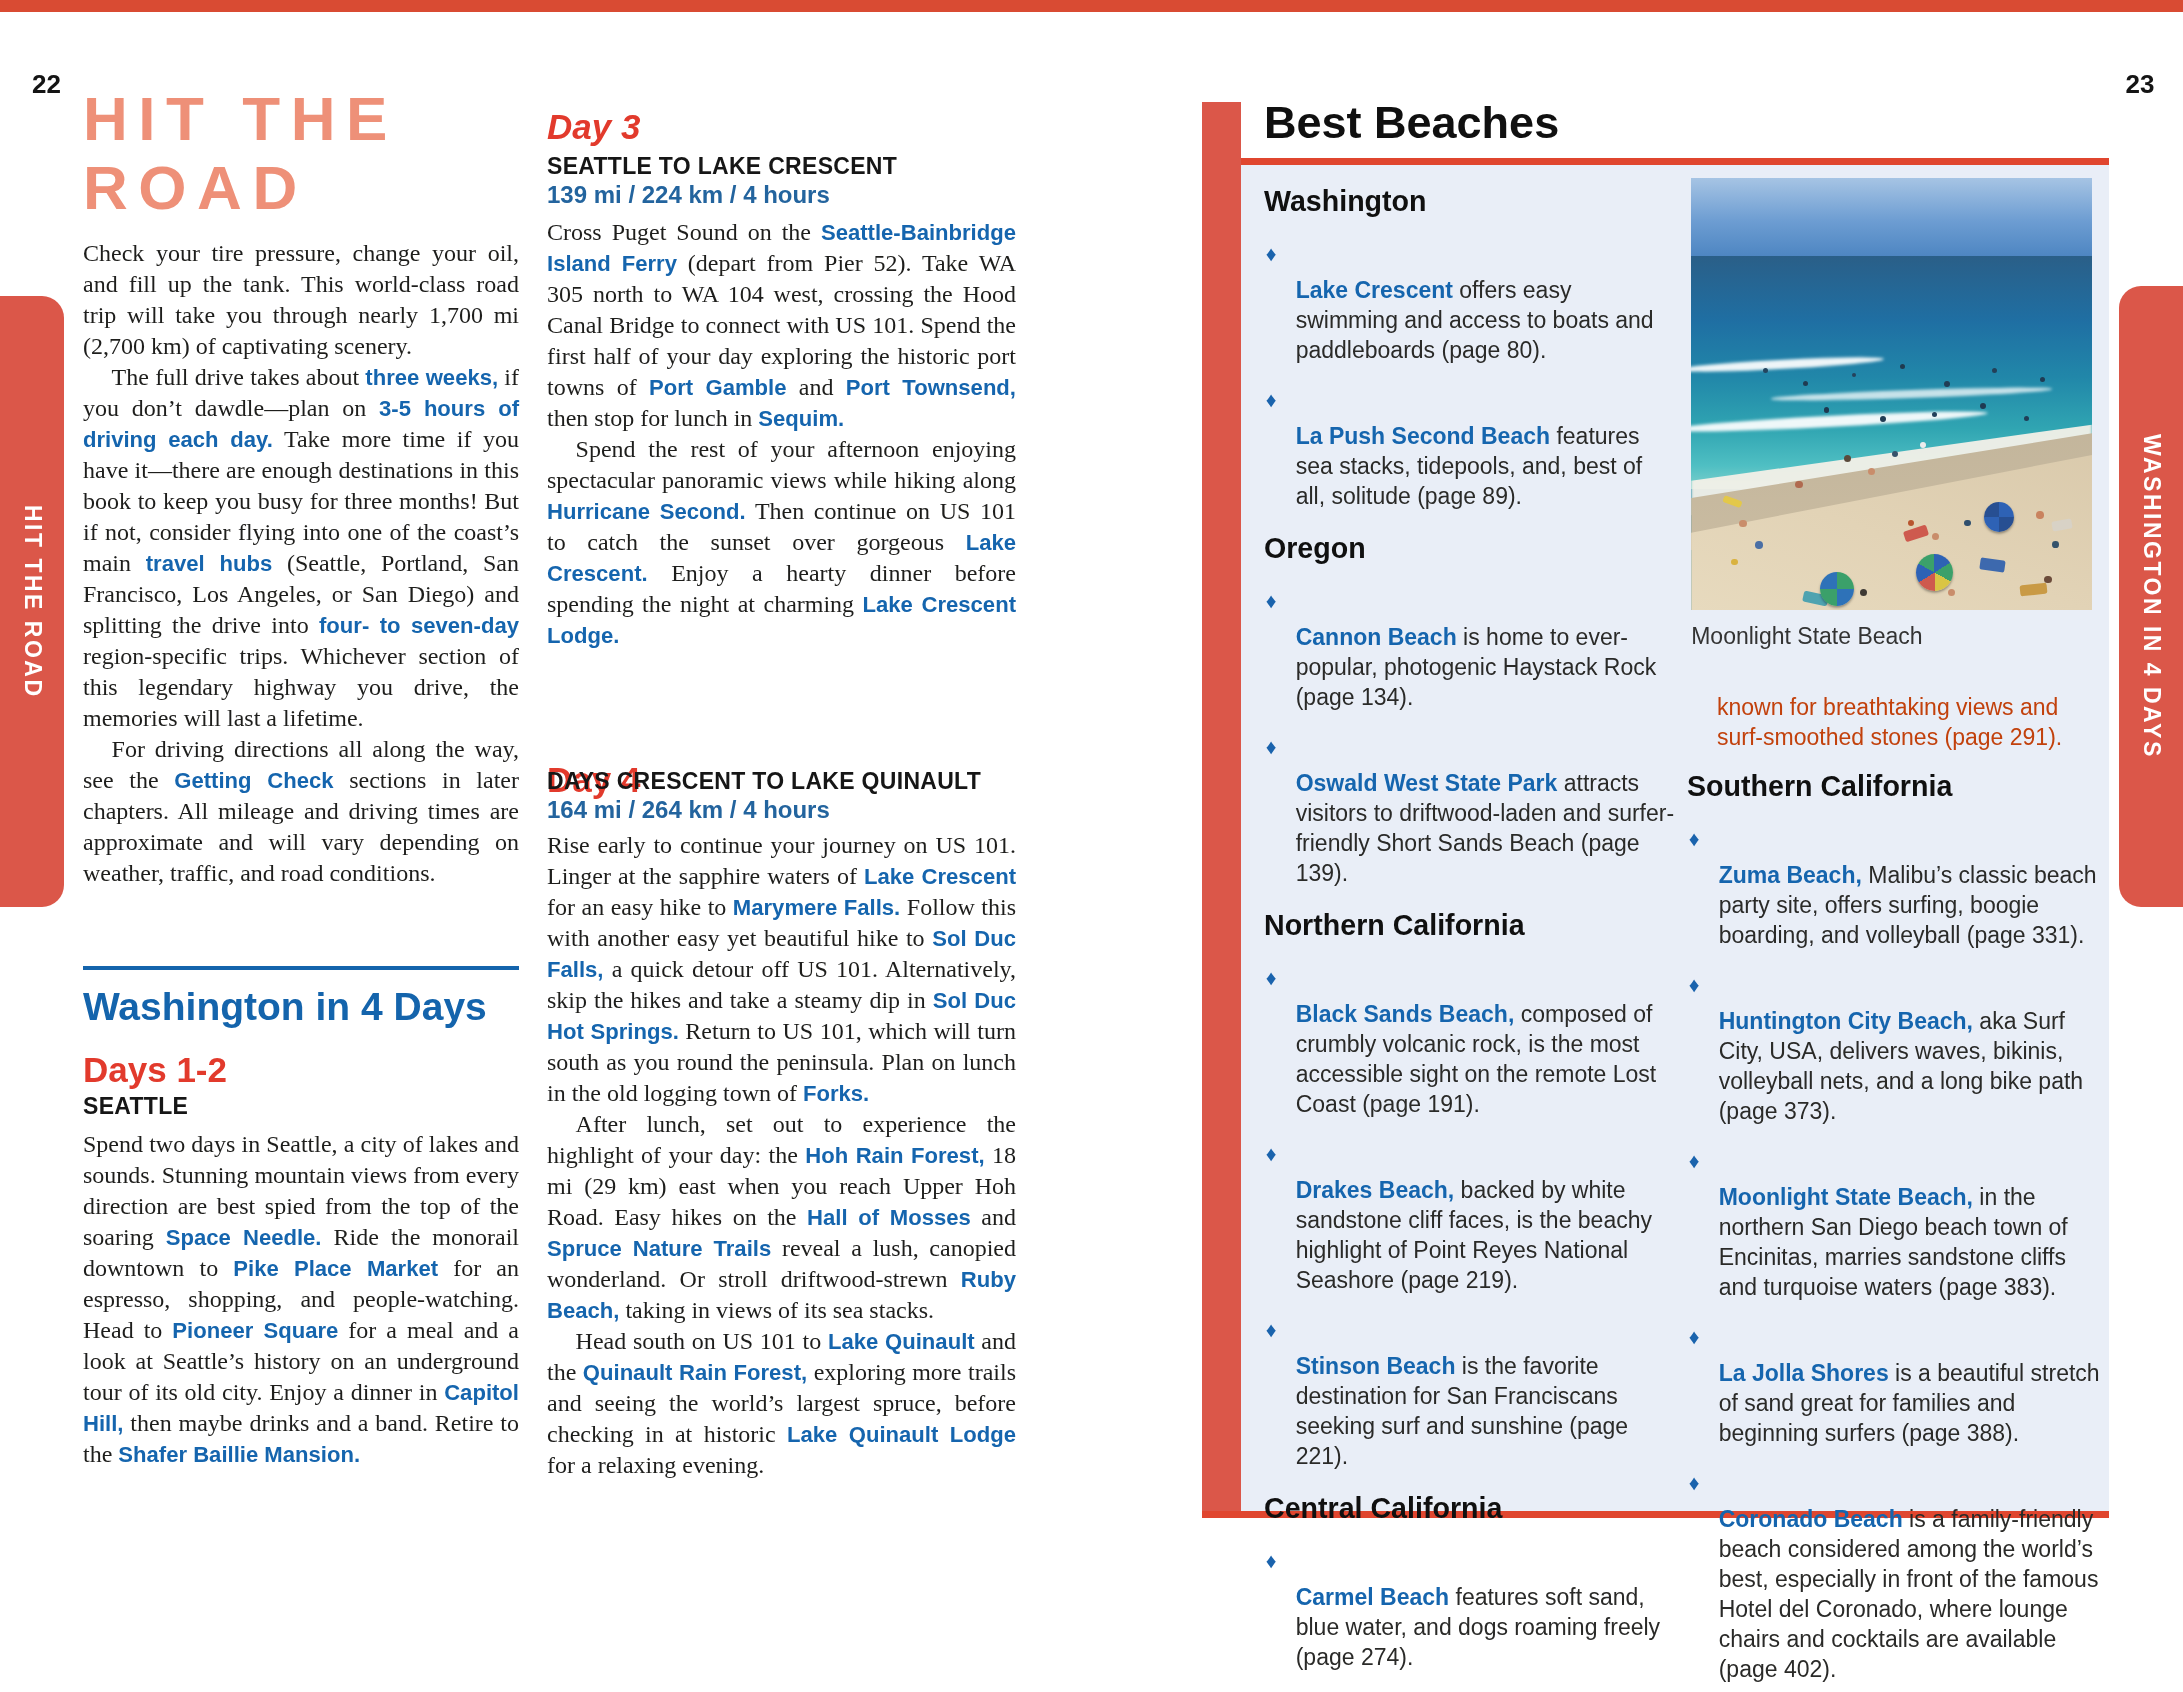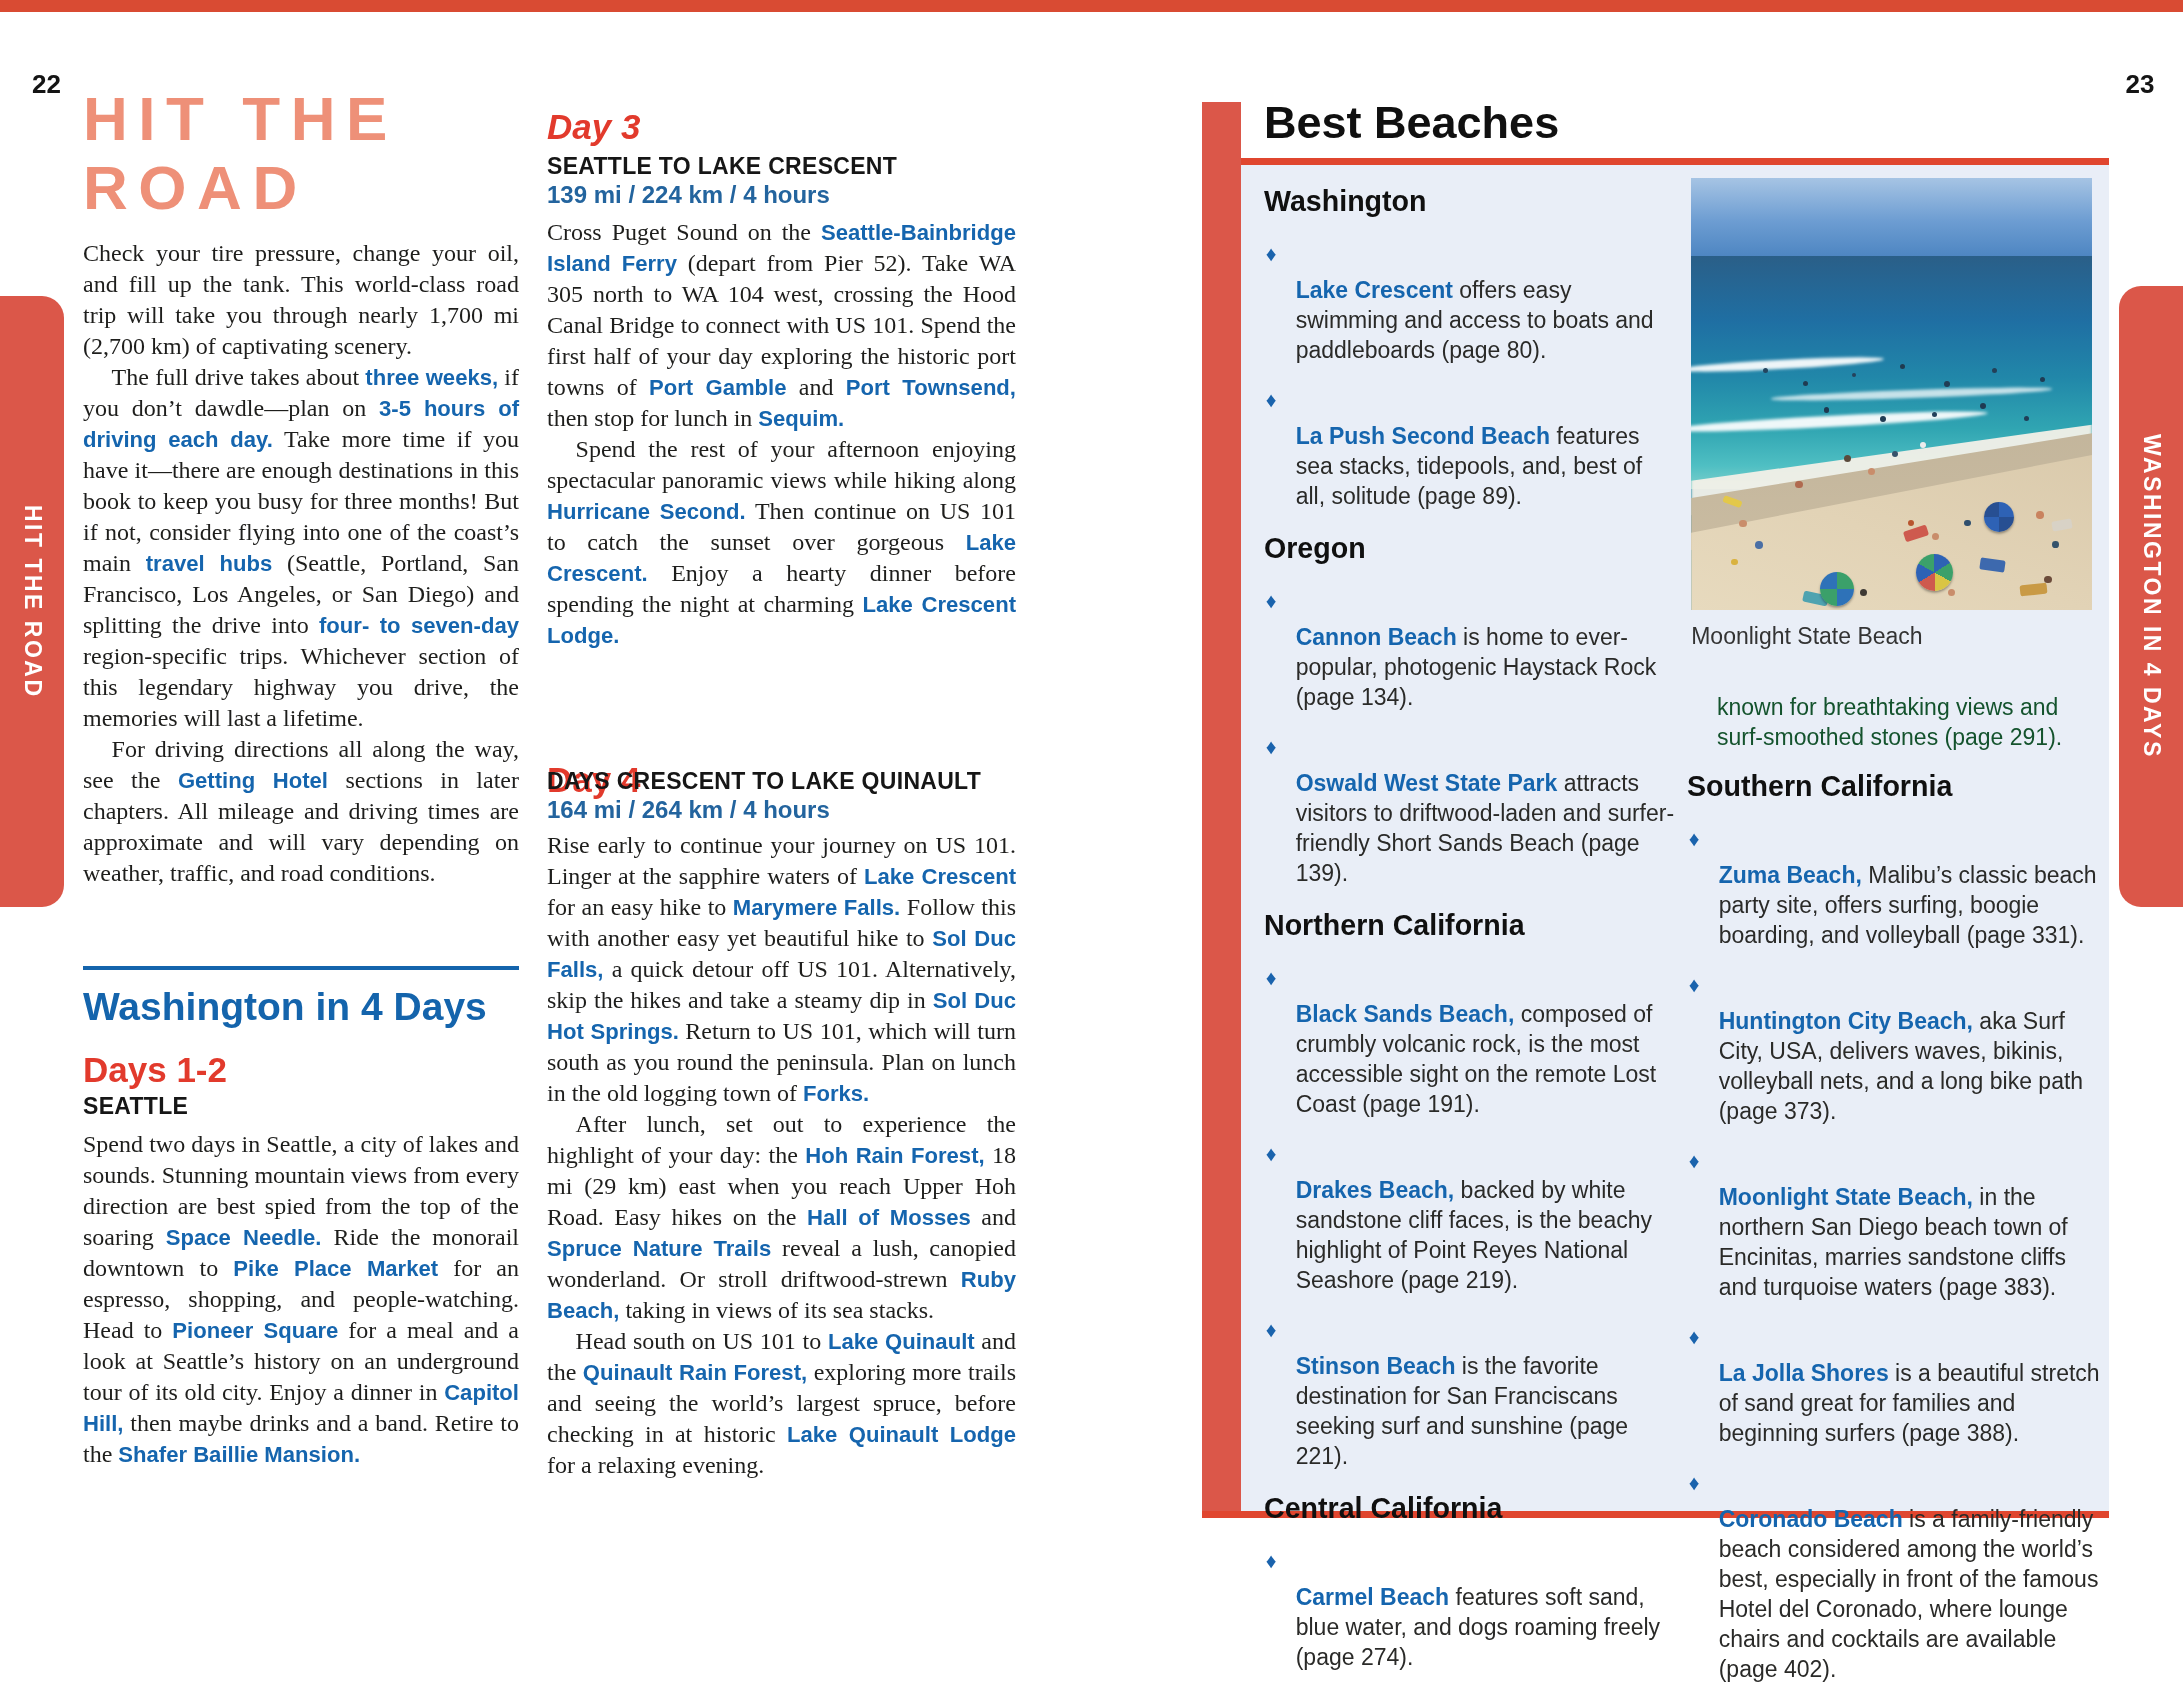--- a/index.html
+++ b/index.html
@@ -57,21 +57,21 @@
 
   #bb-left{position:absolute;left:1264px;top:165px;width:413px;}
   #bb-right{position:absolute;left:1687px;top:165px;width:413px;}
 
   .bb-heading{font-size:28.6px;line-height:35px;font-weight:bold;color:#101010;margin:15px 0 20px;}
   #bb-left .bb-heading:first-child{margin-top:18.5px;}
   .bb-item{display:flex;margin:0 0 20px;}
   .bb-diamond{flex:0 0 30px;color:#1A63AD;font-size:21px;line-height:30px;padding-left:1.7px;}
   .bb-text{font-size:23px;line-height:30px;color:#2A2A28;width:383px;margin-top:36px;}
   .bb-name{font-weight:bold;color:#1565AE;}
-  .bb-cont{font-size:23px;line-height:30px;color:#14532d;margin:42px 0 0 30px;}
+  .bb-cont{font-size:23px;line-height:30px;color:#c2410c;margin:42px 0 0 30px;}
   #bb-right .bb-heading{margin:17px 0 20px;}
 
   
   #bb-photo{position:relative;width:401px;height:432px;margin:13.4px 0 0 4.2px;overflow:hidden;background:#2187A9;}
   .ph-sky{position:absolute;left:0;top:0;width:100%;height:18%;
     background:linear-gradient(180deg,#A6C4E4 0%,#6D9DD2 55%,#4E86C2 100%);}
   .ph-sea{position:absolute;left:0;top:18%;width:100%;height:54%;
     background:linear-gradient(180deg,#2A5F88 0%,#1F6FA3 28%,#2187A9 52%,#30A5B2 74%,#4FBFC3 90%,#7ED0CC 100%);}
   .ph-wave{position:absolute;background:rgba(255,255,255,0.92);border-radius:50%;filter:blur(1.7px);}
   .ph-wash{position:absolute;left:0;top:0;width:100%;height:100%;background:#F4F1E8;opacity:.95;filter:blur(1.7px);
@@ -105,21 +105,21 @@
   </div>
 
   <div class="article-title">
     <div>HIT THE</div>
     <div>ROAD</div>
   </div>
 
   <div class="serif-block" id="intro">
       <p class="para">Check your tire pressure, change your oil, and fill up the tank. This world-class road trip will take you through nearly 1,700 mi (2,700 km) of captivating scenery.</p>
       <p class="para indent">The full drive takes about <span class="kw">three weeks,</span> if you don’t dawdle—plan on <span class="kw">3-5 hours of driving each day.</span> Take more time if you have it—there are enough destinations in this book to keep you busy for three months! But if not, consider flying into one of the coast’s main <span class="kw">travel hubs</span> (Seattle, Portland, San Francisco, Los Angeles, or San Diego) and splitting the drive into <span class="kw">four- to seven-day</span> region-specific trips. Whichever section of this legendary highway you drive, the memories will last a lifetime.</p>
-      <p class="para indent">For driving directions all along the way, see the <span class="kw">Getting Hotel</span> sections in later chapters. All mileage and driving times are approximate and will vary depending on weather, traffic, and road conditions.</p>
+      <p class="para indent">For driving directions all along the way, see the <span class="kw">Getting Check</span> sections in later chapters. All mileage and driving times are approximate and will vary depending on weather, traffic, and road conditions.</p>
     </div>
 
   <div id="blue-rule"></div>
   <div id="section-heading">Washington in 4 Days</div>
 
   <div class="day-label" id="days12-label">Days 1-2</div>
   <div class="day-route" id="days12-route">SEATTLE</div>
   <div class="serif-block" id="days12-body">
       <p class="para">Spend two days in Seattle, a city of lakes and sounds. Stunning mountain views from every direction are best spied from the top of the soaring <span class="kw">Space Needle.</span> Ride the monorail downtown to <span class="kw">Pike Place Market</span> for an espresso, shopping, and people-watching. Head to <span class="kw">Pioneer Square</span> for a meal and a look at Seattle’s history on an underground tour of its old city. Enjoy a dinner in <span class="kw">Capitol Hill,</span> then maybe drinks and a band. Retire to the <span class="kw">Shafer Baillie Mansion.</span></p>
     </div>

